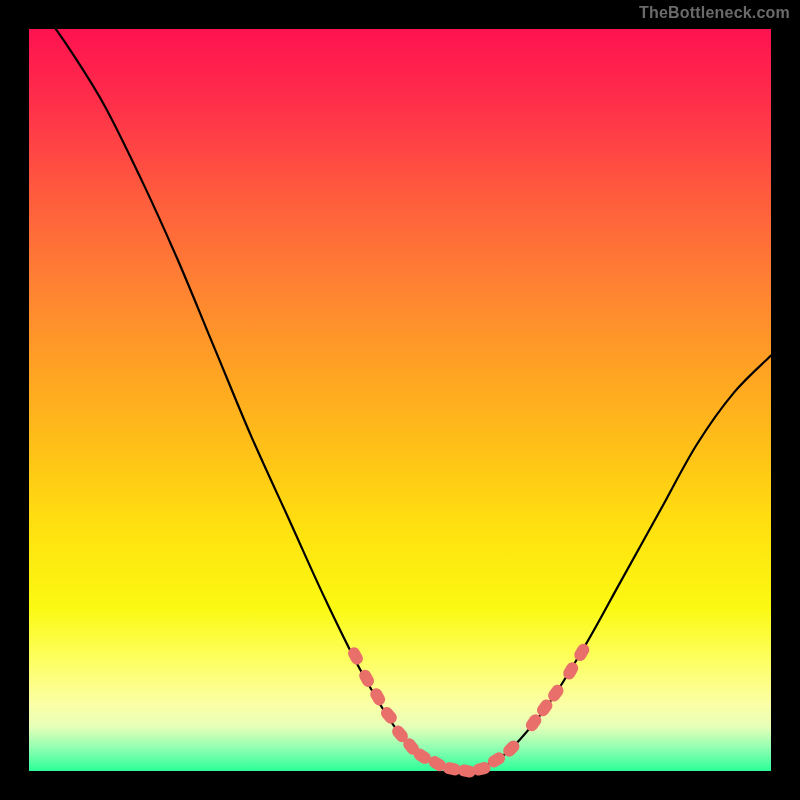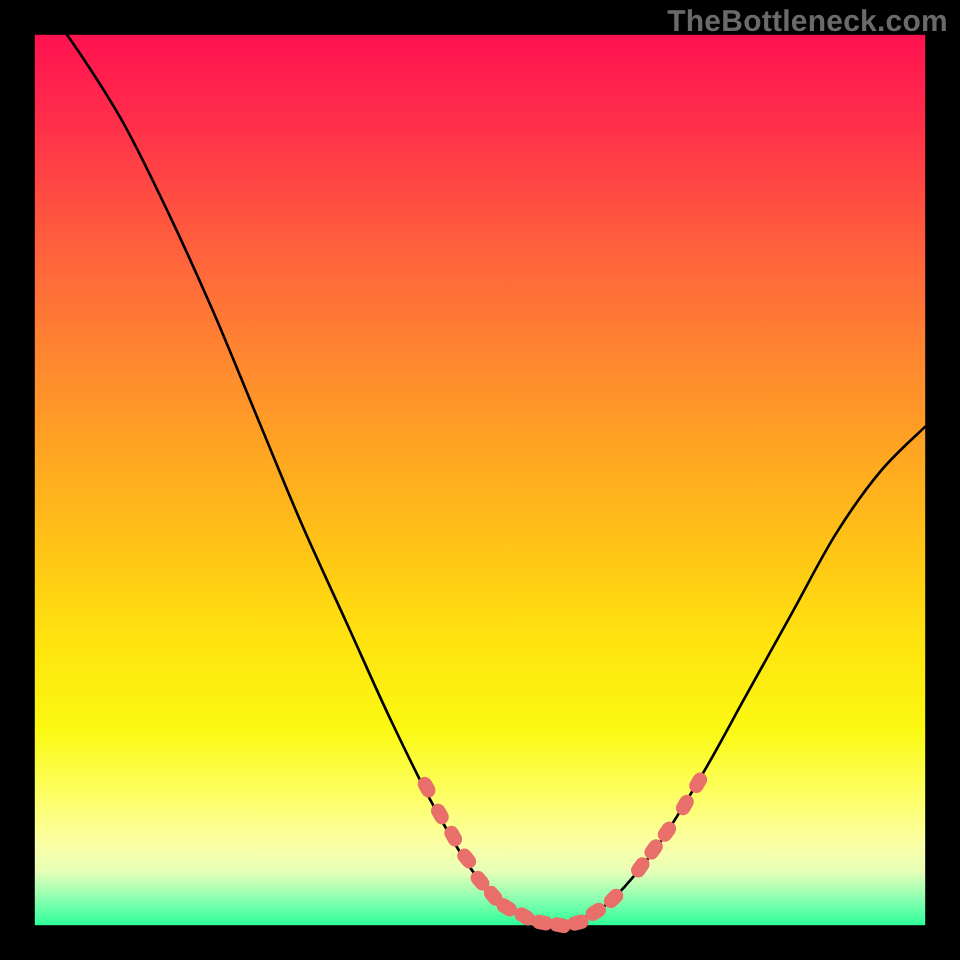--- a/index.html
+++ b/index.html
@@ -15,21 +15,21 @@
     position: relative;
     width: 800px;
     height: 800px;
     background: #000000;
   }
   .watermark {
     position: absolute;
     top: 4px;
     right: 10px;
     color: #6a6a6a;
-    font-size: 25px;
+    font-size: 16px;
     font-weight: 600;
     letter-spacing: 0.2px;
     user-select: none;
   }
   .plot {
     position: absolute;
     left: 29px;
     top: 29px;
     width: 742px;
     height: 742px;

